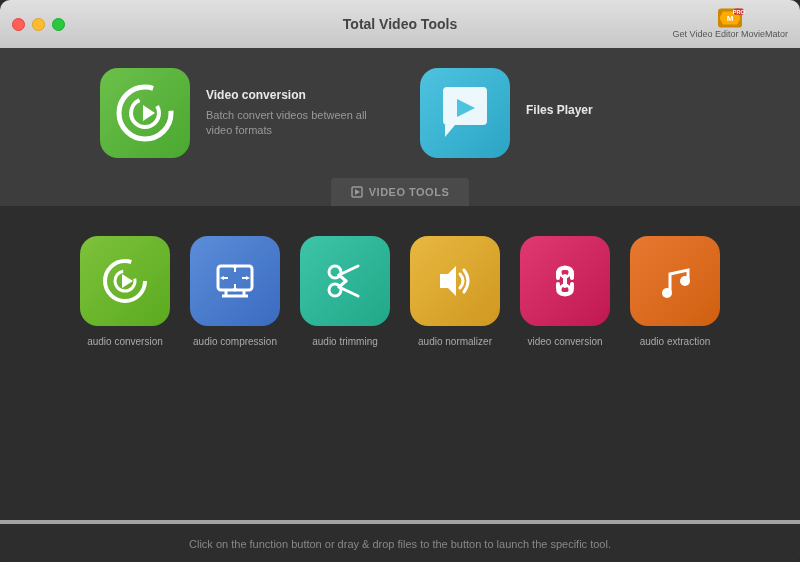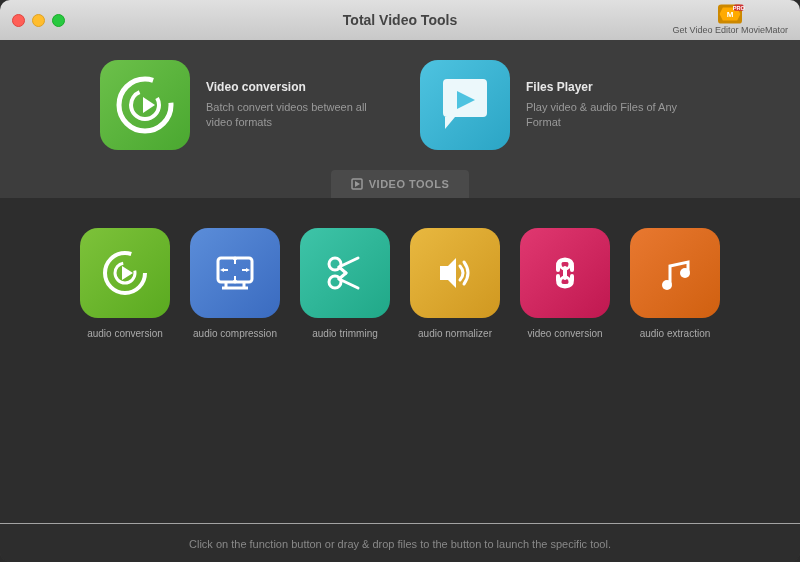--- a/index.html
+++ b/index.html
@@ -18,21 +18,21 @@
       background: #3a3a3a;
       border-radius: 10px;
       overflow: hidden;
       display: flex;
       flex-direction: column;
     }
 
     
     .title-bar {
       background: linear-gradient(to bottom, #e0e0e0, #c8c8c8);
-      height: 40px;
+      height: 48px;
       display: flex;
       align-items: center;
       padding: 7px 12px;
       position: relative;
       flex-shrink: 0;
     }
 
     .traffic-lights {
       display: flex;
       gap: 7px;
@@ -198,21 +198,21 @@
       color: #aaa;
       text-align: left;
     }
 
     
     .footer {
       background: #2d2d2d;
       padding: 10px;
       text-align: center;
       flex-shrink: 0;
-      border-top: 1px solid #a3a3a3;
+      border-top: 4px solid #a3a3a3;
     }
 
     .footer-text {
       font-size: 11px;
       color: #888;
     }
 
     
     svg { overflow: visible; }
   </style>
@@ -260,21 +260,20 @@
     <div class="feature-card">
       <div class="feature-icon-large blue">
         <svg width="60" height="60" viewBox="0 0 60 60">
 
           <path d="M8,8 Q8,4 12,4 L48,4 Q52,4 52,8 L52,38 Q52,42 48,42 L20,42 L10,54 L10,42 L12,42 Q8,42 8,38 Z" fill="white" opacity="0.9"></path>
           <polygon points="22,16 22,34 40,25" fill="#4ec3e0"></polygon>
         </svg>
       </div>
       <div class="feature-text">
         <h3>Files Player</h3>
-        <p>Play video &amp; audio Files of Any Format</p>
       </div>
     </div>
   </div>
 
   <div class="tab-bar">
     <div class="tab">
       <svg width="12" height="12" viewBox="0 0 12 12">
         <rect x="1" y="1" width="10" height="10" rx="1" fill="none" stroke="#999" stroke-width="1.5"></rect>
         <polygon points="4,3 4,9 9,6" fill="#999"></polygon>
       </svg>

